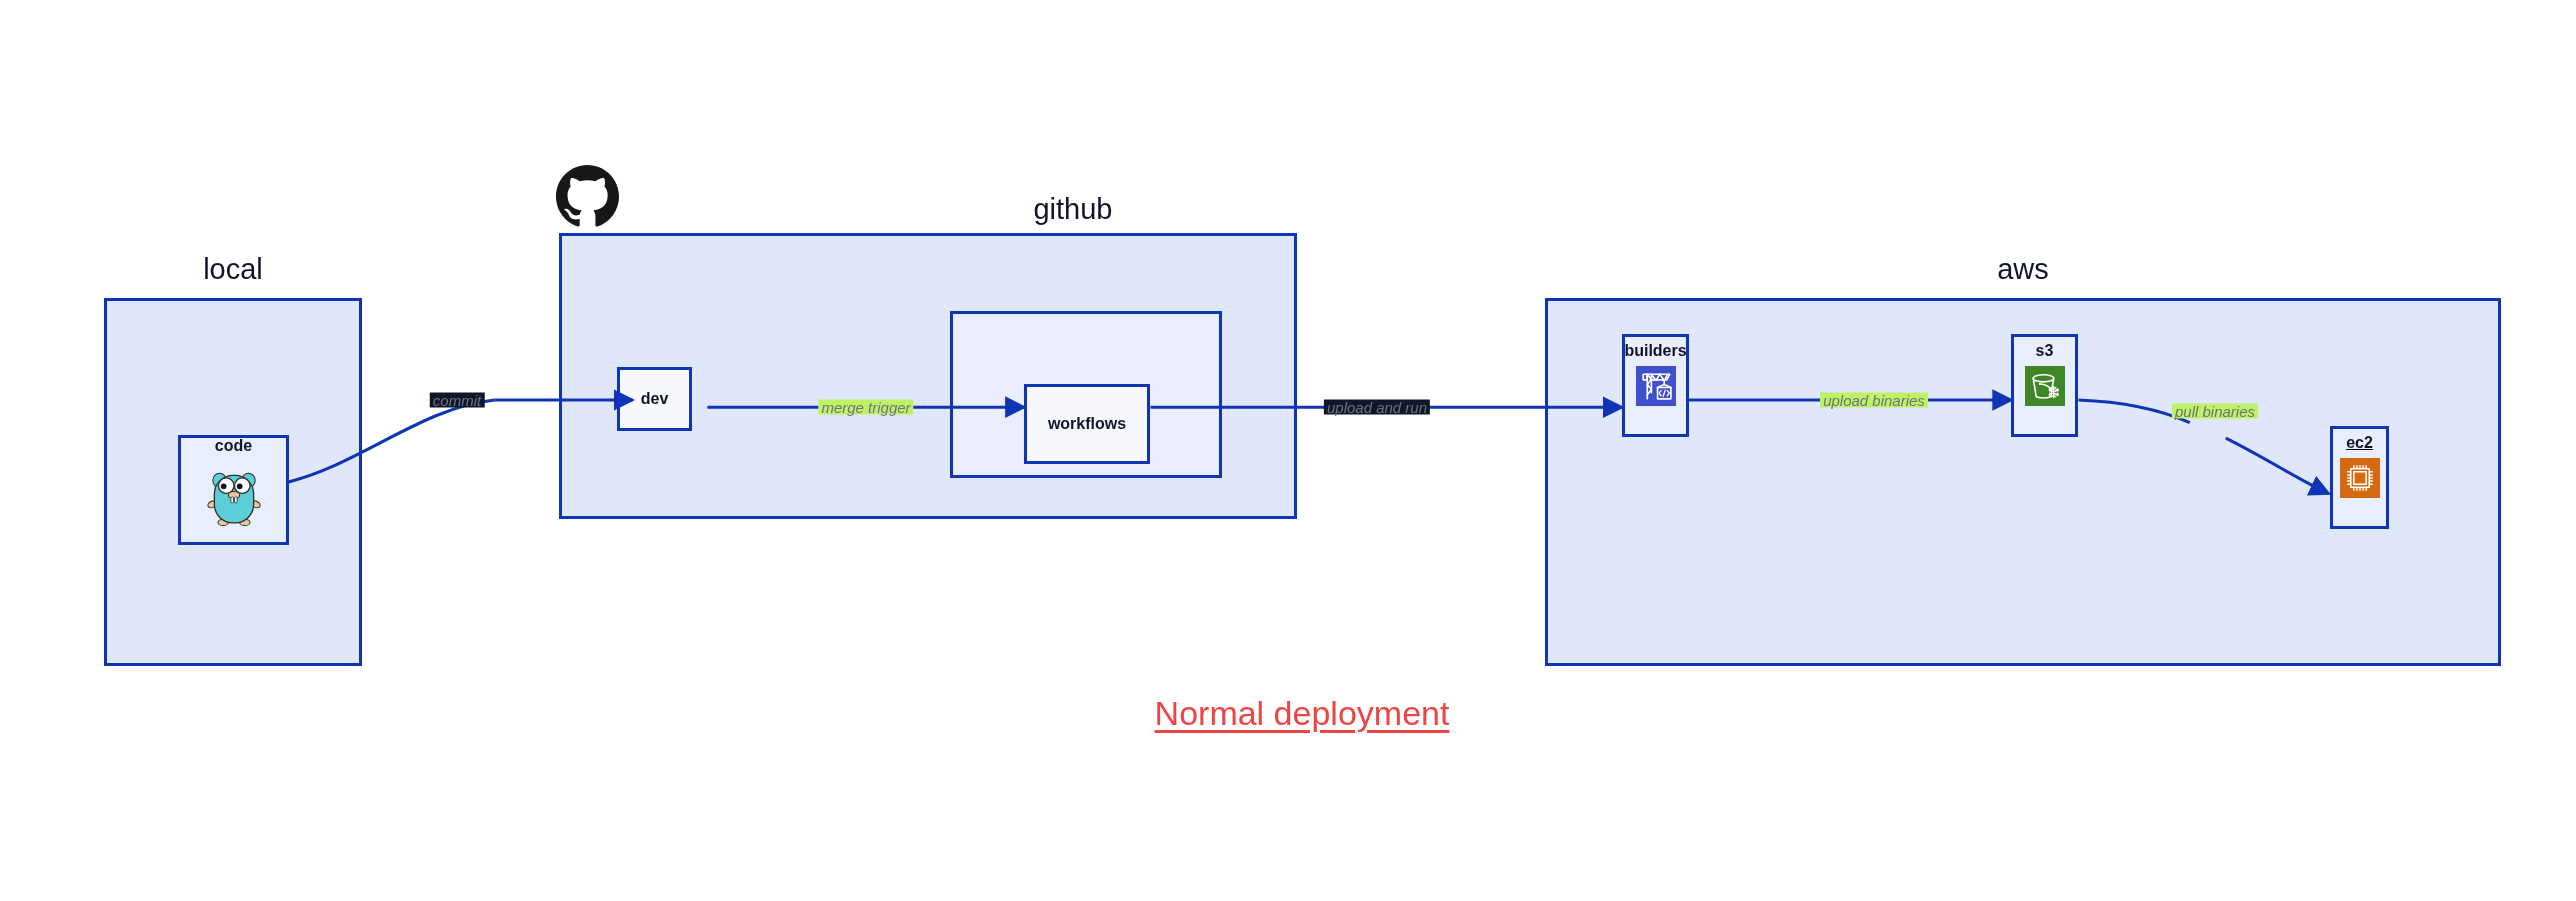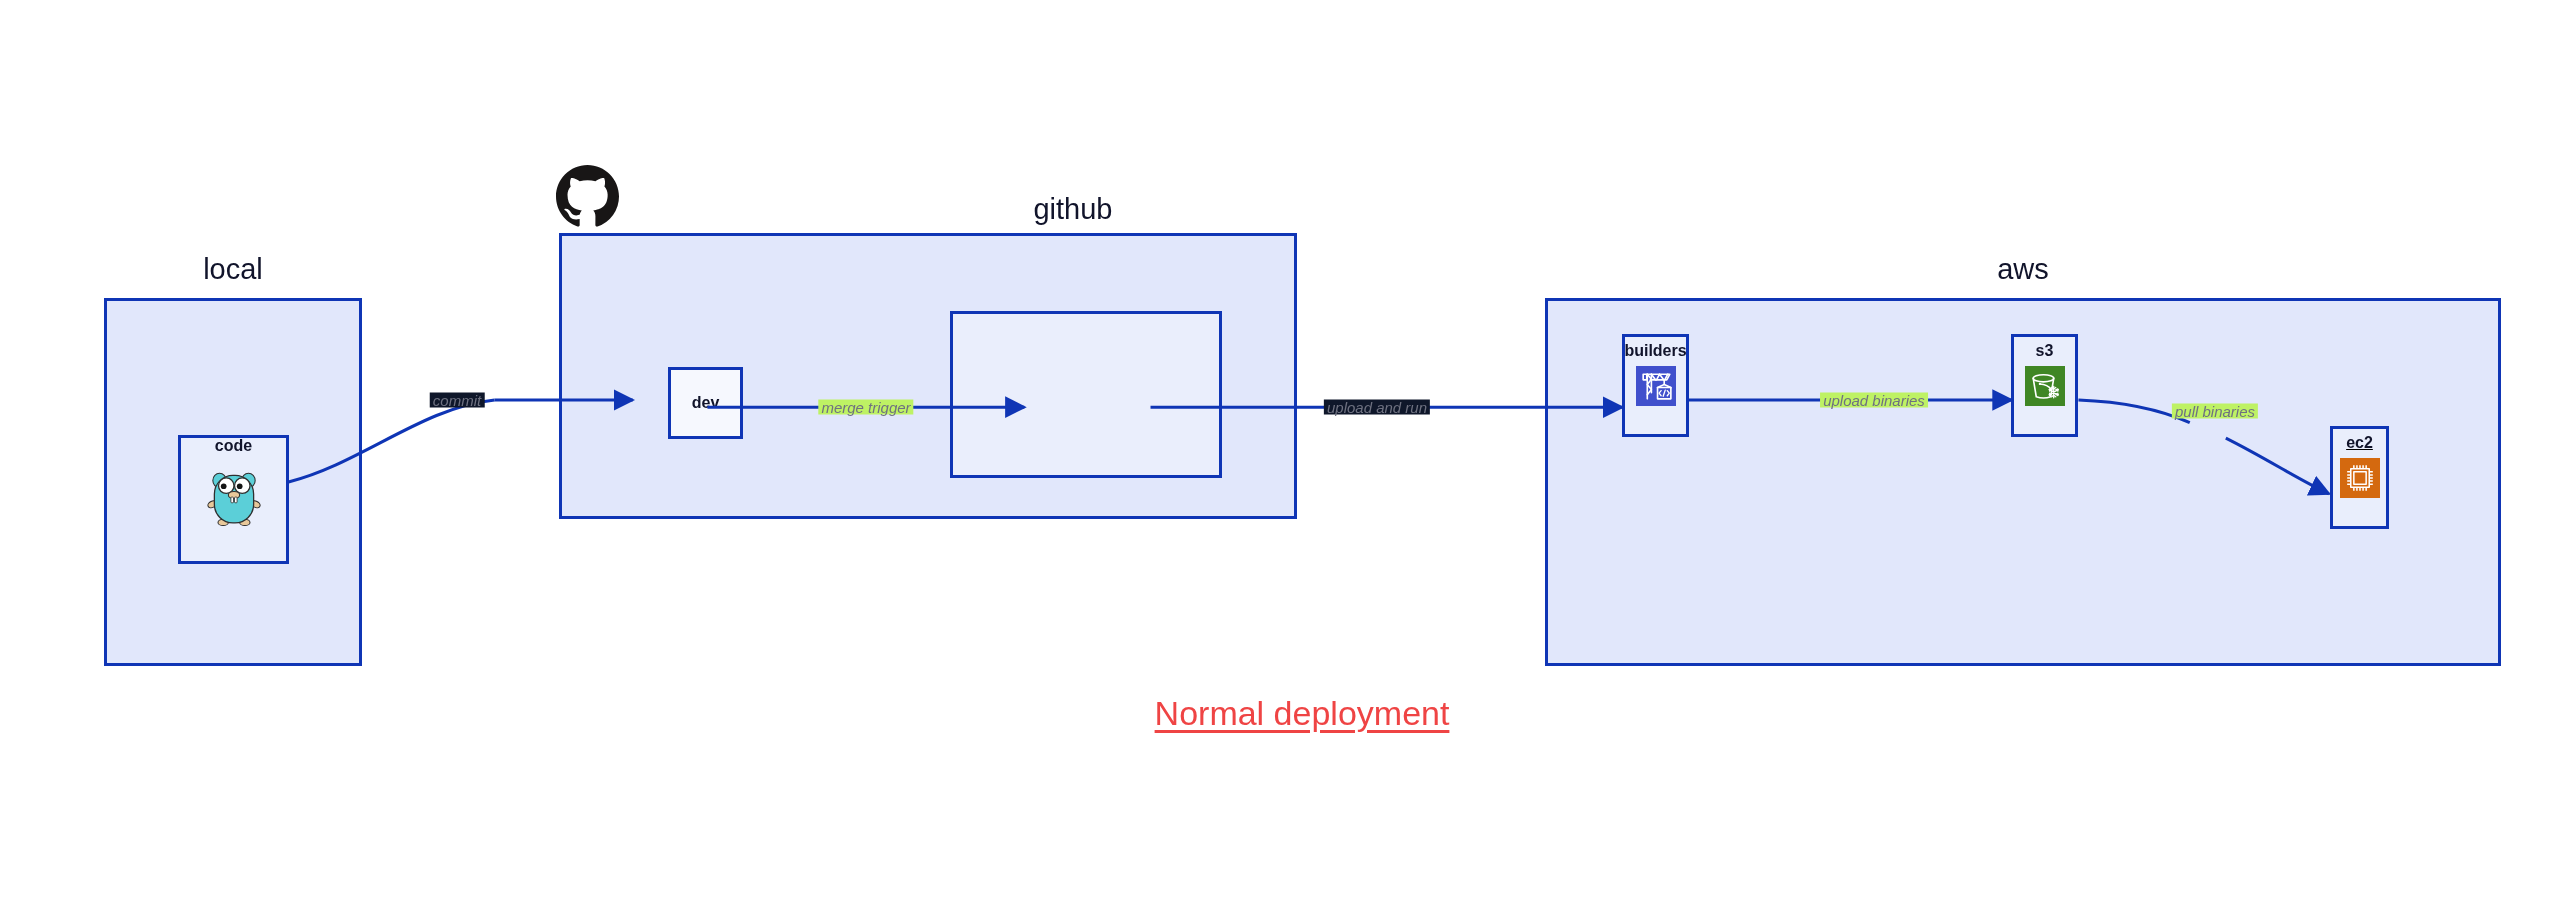--- a/index.html
+++ b/index.html
@@ -120,21 +120,21 @@
   <div class="group-label" style="left:1894px; top:255px; width:258px;">aws</div>
 
   <div class="group-box" style="left:104px; top:298px; width:258px; height:368px;"></div>
 
   <div class="group-box" style="left:559px; top:233px; width:738px; height:286px;"></div>
 
   <div class="group-box inner" style="left:950px; top:311px; width:272px; height:167px;"></div>
 
   <div class="group-box" style="left:1545px; top:298px; width:956px; height:368px;"></div>
 
-  <div class="node-box" style="left:178px; top:435px; width:111px; height:129px;">
+  <div class="node-box" style="left:178px; top:435px; width:111px; height:110px;">
     <div class="node-title">code</div>
     <span class="icon-tile" style="margin-top:9.3px;">
       <svg width="56" height="63" viewBox="0 0 108 122" aria-hidden="true">
 
         <ellipse cx="26" cy="34" rx="13" ry="14" fill="#5bcfd8" stroke="#2f2f2f" stroke-width="2"></ellipse>
         <ellipse cx="82" cy="34" rx="13" ry="14" fill="#5bcfd8" stroke="#2f2f2f" stroke-width="2"></ellipse>
 
         <ellipse cx="12" cy="80" rx="9" ry="6" fill="#e8c89a" stroke="#2f2f2f" stroke-width="2" transform="rotate(-25 12 80)"></ellipse>
         <ellipse cx="96" cy="80" rx="9" ry="6" fill="#e8c89a" stroke="#2f2f2f" stroke-width="2" transform="rotate(25 96 80)"></ellipse>
 
@@ -149,24 +149,27 @@
         <circle cx="65" cy="45" r="5.5" fill="#141414"></circle>
 
         <ellipse cx="54" cy="62" rx="11" ry="7" fill="#e8c89a" stroke="#2f2f2f" stroke-width="2"></ellipse>
 
         <rect x="48" y="66" width="5" height="11" rx="1.5" fill="#ffffff" stroke="#2f2f2f" stroke-width="1.6"></rect>
         <rect x="55" y="66" width="5" height="11" rx="1.5" fill="#ffffff" stroke="#2f2f2f" stroke-width="1.6"></rect>
       </svg>
     </span>
   </div>
 
-  <div class="node-box plain" style="left:668px; top:367px; width:75px; height:72px;">
+  <div class="node-box plain" style="left:617px; top:367px; width:75px; height:64px;">
     <div class="node-title">dev</div>
   </div>
 
+  <div class="node-box plain" style="left:1024px; top:384px; width:126px; height:80px;">
+    <div class="node-title">workflows</div>
+  </div>
 
   <div class="node-box" style="left:1622px; top:334px; width:67px; height:103px;">
     <div class="node-title" style="margin-top:6.2px;">builders</div>
     <span class="icon-tile" style="margin-top:7.2px;">
       <svg width="40" height="40" viewBox="0 0 78 78" aria-hidden="true">
         <rect x="0" y="0" width="78" height="78" fill="#4050cc"></rect>
         <g fill="none" stroke="#ffffff" stroke-width="3.2" stroke-linejoin="round" stroke-linecap="round">
 
           <path d="M22 16 V64"></path>
           <path d="M30 16 V52"></path>

